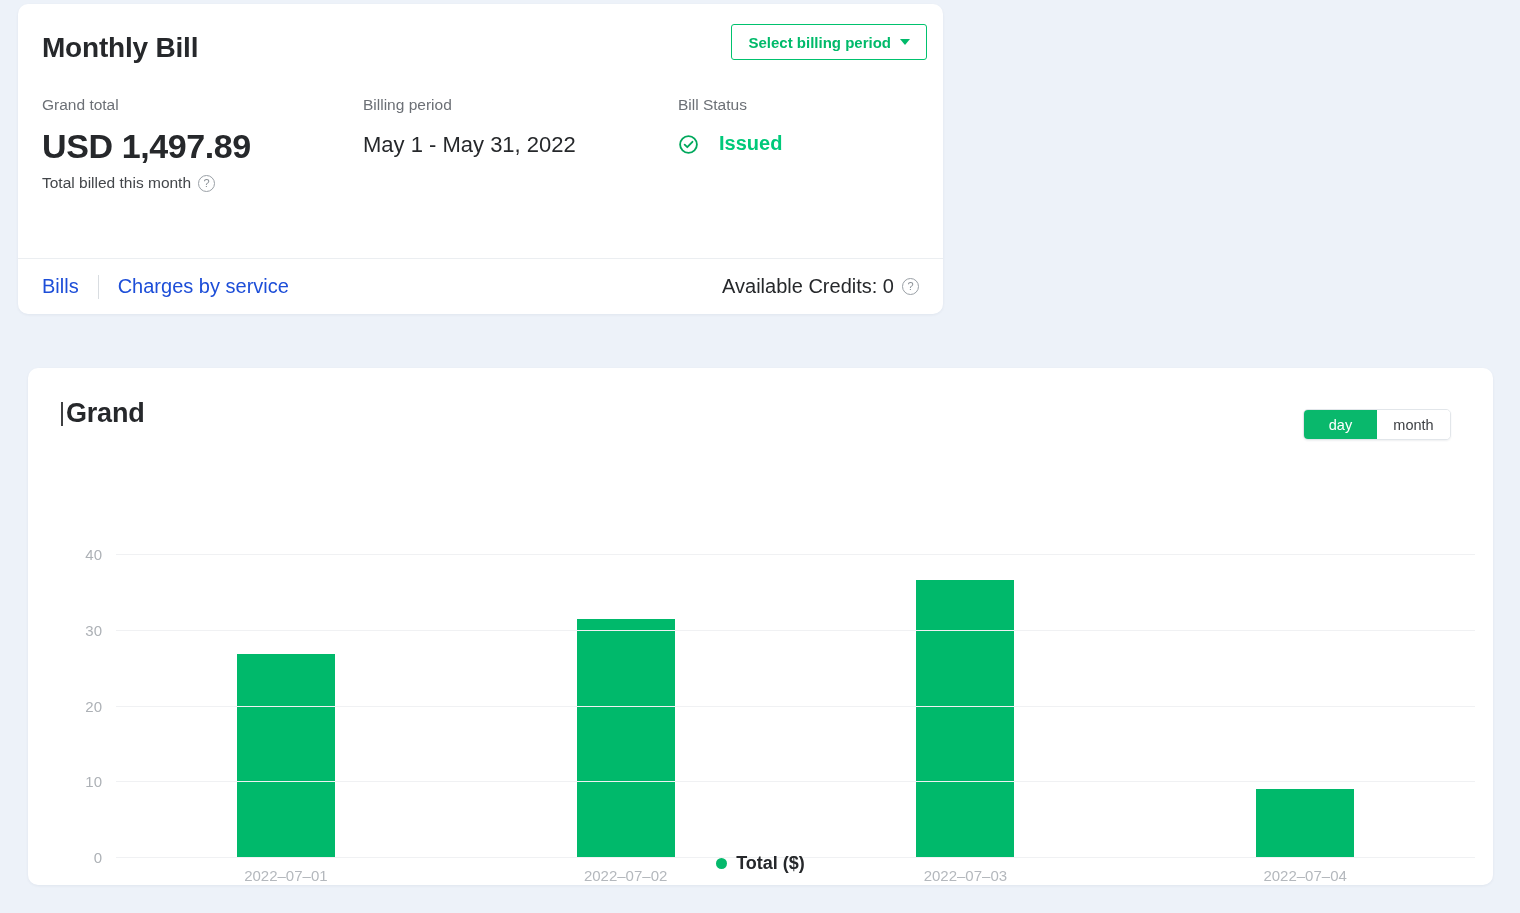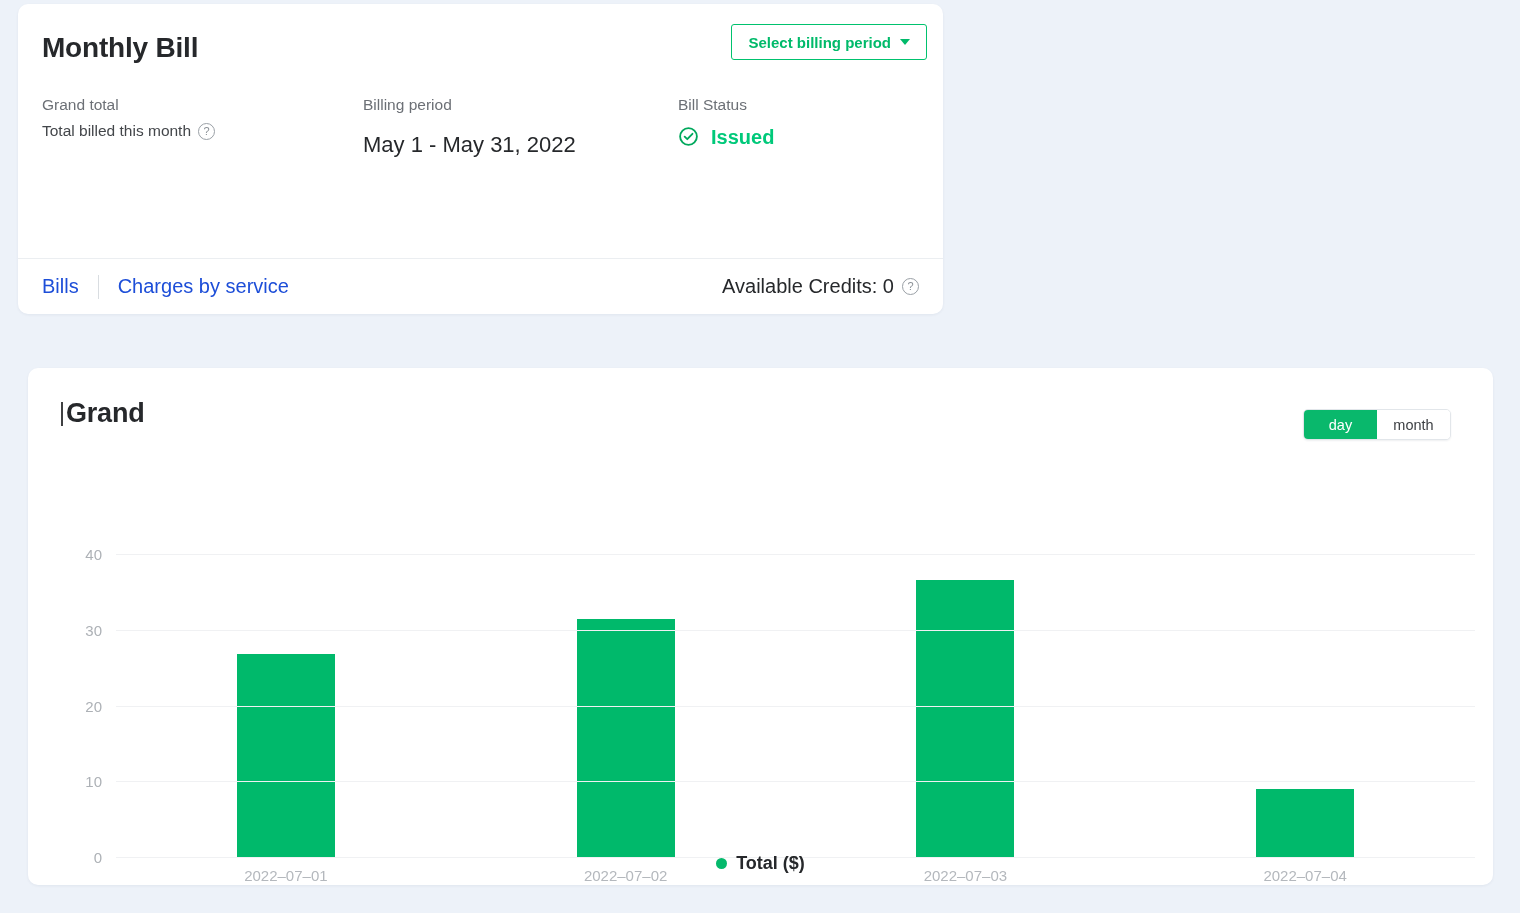--- a/index.html
+++ b/index.html
@@ -115,24 +115,24 @@
   .stat-sub {
     margin-top: 6px;
     display: flex;
     align-items: center;
     gap: 7px;
     font-size: 15.5px;
     color: #43464a;
   }
 
   .status-line {
-    margin-top: 10px;
-    display: flex;
-    align-items: flex-start;
-    gap: 12px;
+    margin-top: 16px;
+    display: flex;
+    align-items: flex-end;
+    gap: 20px;
   }
   .status-text {
     font-size: 20px;
     font-weight: bold;
     color: #00c97a;
   }
 
   .help-circle {
     display: inline-flex;
     width: 17px; height: 17px;
@@ -354,20 +354,21 @@
       <button class="select-period-btn">
         <span>Select billing period</span>
         <span class="caret-down"></span>
       </button>
     </div>
 
     <div class="bill-stats">
 
       <div class="stat s1">
         <div class="stat-label">Grand total</div>
+        <div class="stat-amount">USD 1,497.89</div>
         <div class="stat-sub">
           <span>Total billed this month</span>
           <span class="help-circle">?</span>
         </div>
       </div>
 
       <div class="stat s2">
         <div class="stat-label">Billing period</div>
         <div class="stat-value">May 1 - May 31, 2022</div>
       </div>

